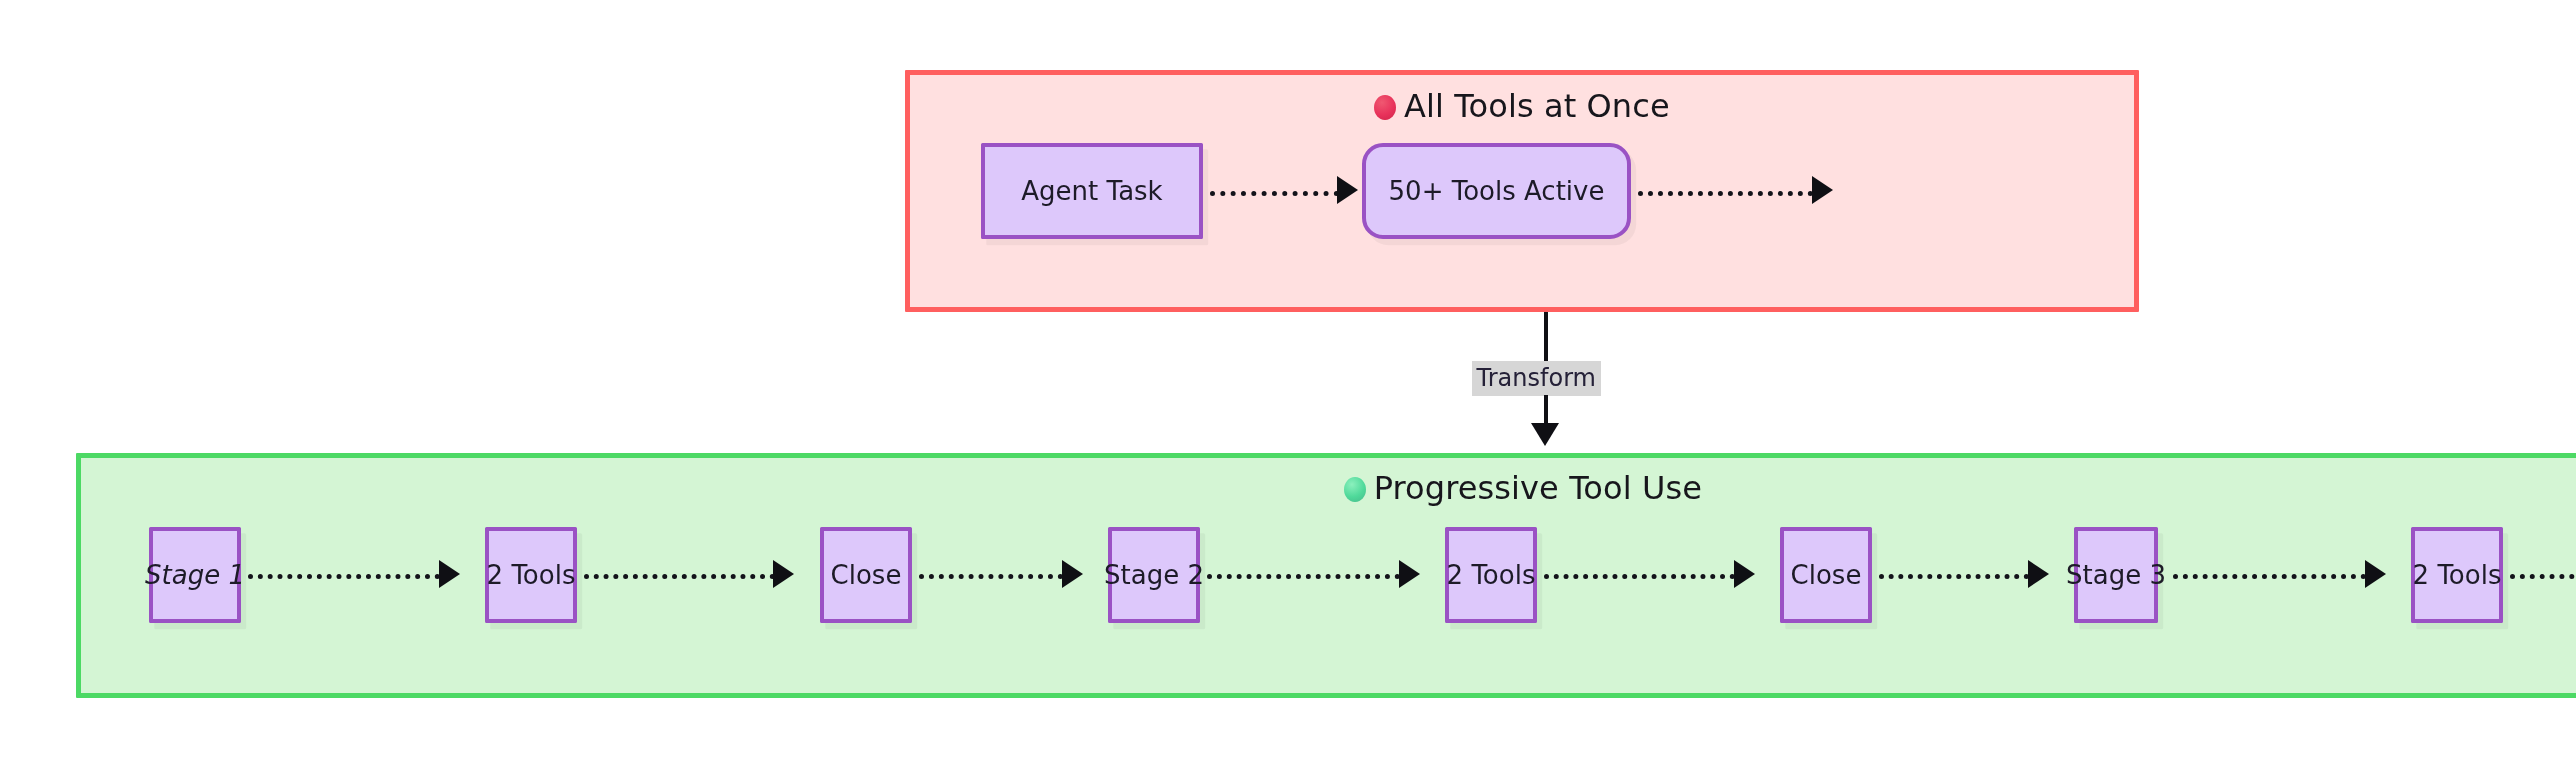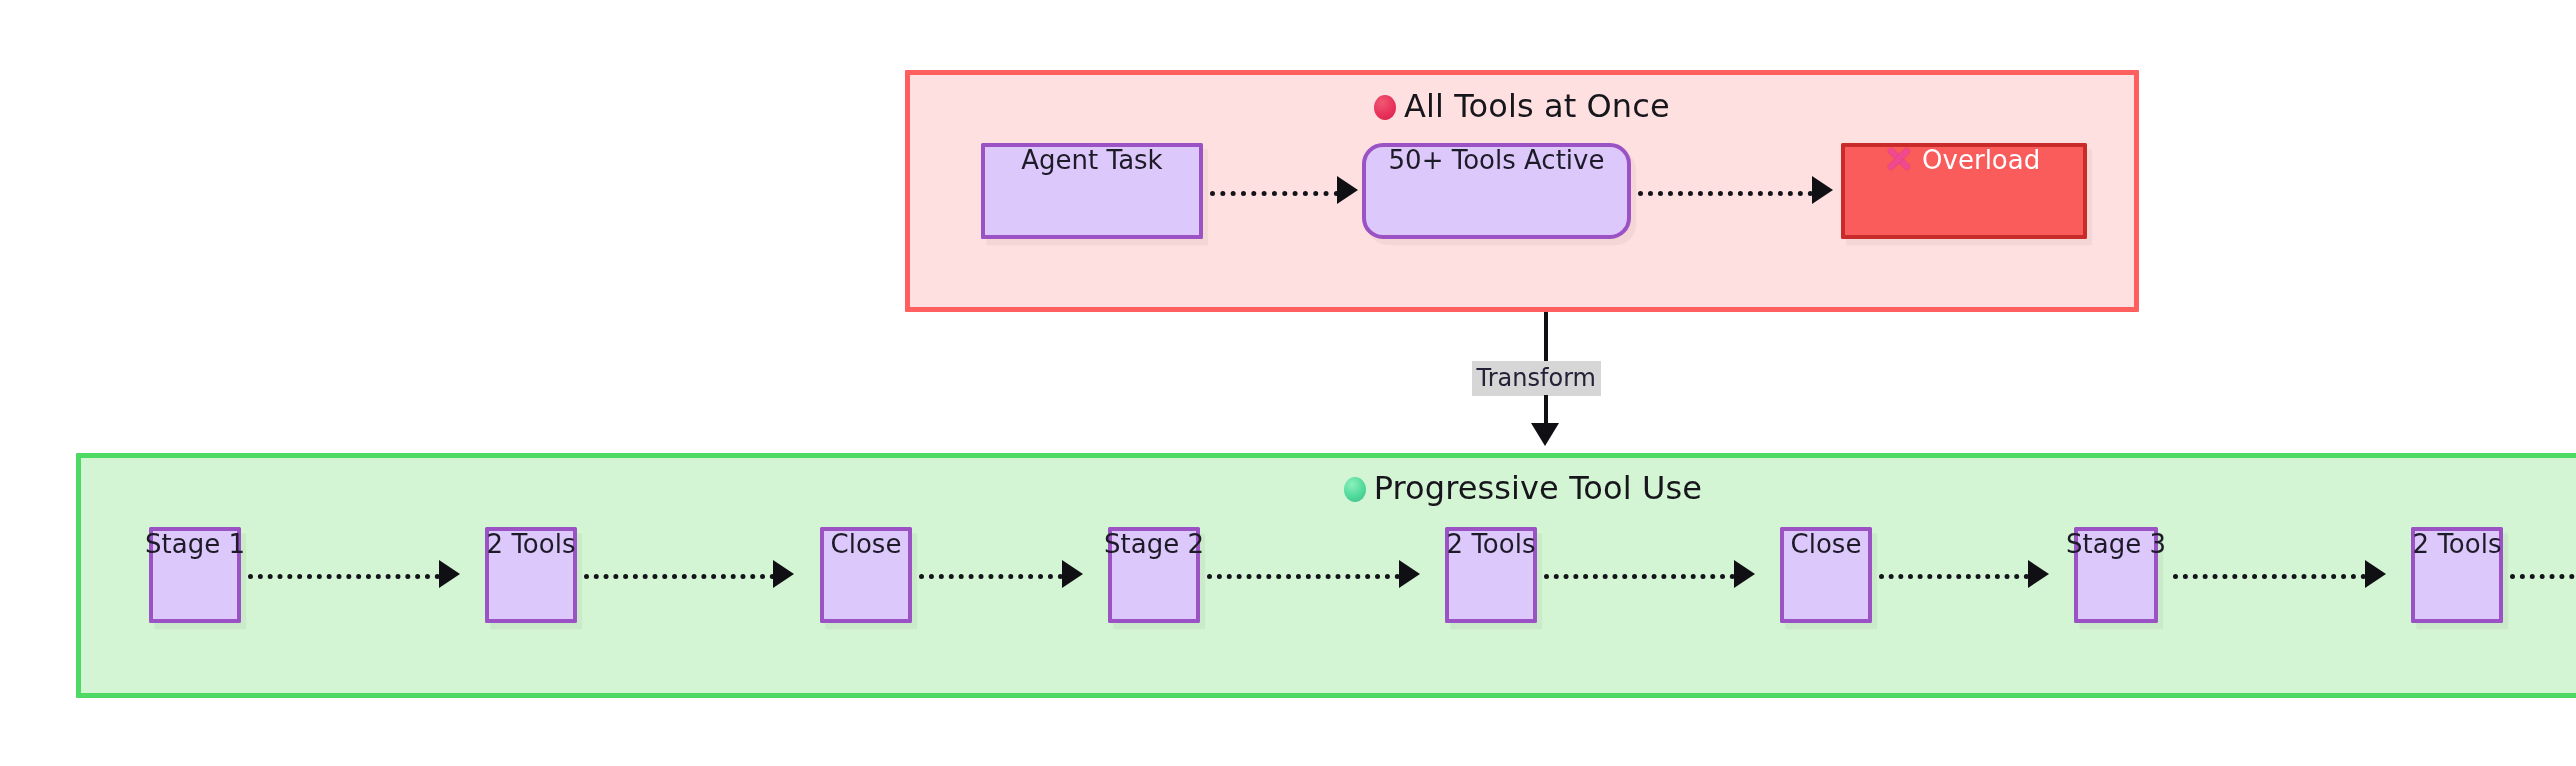--- a/index.html
+++ b/index.html
@@ -74,21 +74,21 @@
   }
   .title-dot.green-dot {
     background: radial-gradient(circle at 36% 30%, #8bf0bd 0%, #4fd99a 55%, #45b98a 100%);
   }
 
   
   .node {
     position: absolute;
     box-sizing: border-box;
     display: flex;
-    align-items: flex-start;
+    align-items: center;
     justify-content: center;
     border-style: solid;
     border-radius: 1.5px;
     white-space: nowrap;
     box-shadow: 5.2px 6.2px 0 0 rgba(0,0,0,0.045);
   }
   .node .node-label {
     font-size: 26px;
     line-height: 1;
   }
@@ -181,43 +181,39 @@
   </div>
 
   <div class="node purple" style="left:981px; top:143px; width:222px; height:96px;">
     <span class="node-label">Agent Task</span>
   </div>
 
   <div class="node purple" style="left:1362px; top:143px; width:269px; height:96px;border-radius:21px;">
     <span class="node-label">50+ Tools Active</span>
   </div>
 
-  <div class="node danger" style="left:1841px; top:143px; width:246px; height:96px;">
-    <span class="glyph-cross"></span>
-    <span class="node-label">Overload</span>
-  </div>
 
   <div class="edge" style="left:1210px; top:191px; width:129px;"></div>
   <div class="arrowhead" style="left:1337px; top:176px;"></div>
 
   <div class="edge" style="left:1638px; top:191px; width:175px;"></div>
   <div class="arrowhead" style="left:1812px; top:176px;"></div>
 
   <div class="vedge" style="left:1544px; top:312px; height:49px;"></div>
   <div class="edge-label" style="left:1472px; top:361px;">Transform</div>
   <div class="vedge" style="left:1544px; top:395px; height:31px;"></div>
   <div class="arrowhead-down" style="left:1531px; top:423px;"></div>
 
   <div class="subgraph green">
     <div class="subgraph-title">
       <span class="title-dot green-dot"></span><span>Progressive Tool Use</span>
     </div>
   </div>
 
-  <div class="node purple" style="left:149px; top:527px; width:92px; height:96px;">
+  <div class="node purple" style="left:149px; top:527px; width:92px; height:96px;font-style:italic;">
     <span class="node-label">Stage 1</span>
   </div>
 
   <div class="node purple" style="left:485px; top:527px; width:92px; height:96px;">
     <span class="node-label">2 Tools</span>
   </div>
 
   <div class="node purple" style="left:820px; top:527px; width:92px; height:96px;">
     <span class="node-label">Close</span>
   </div>

